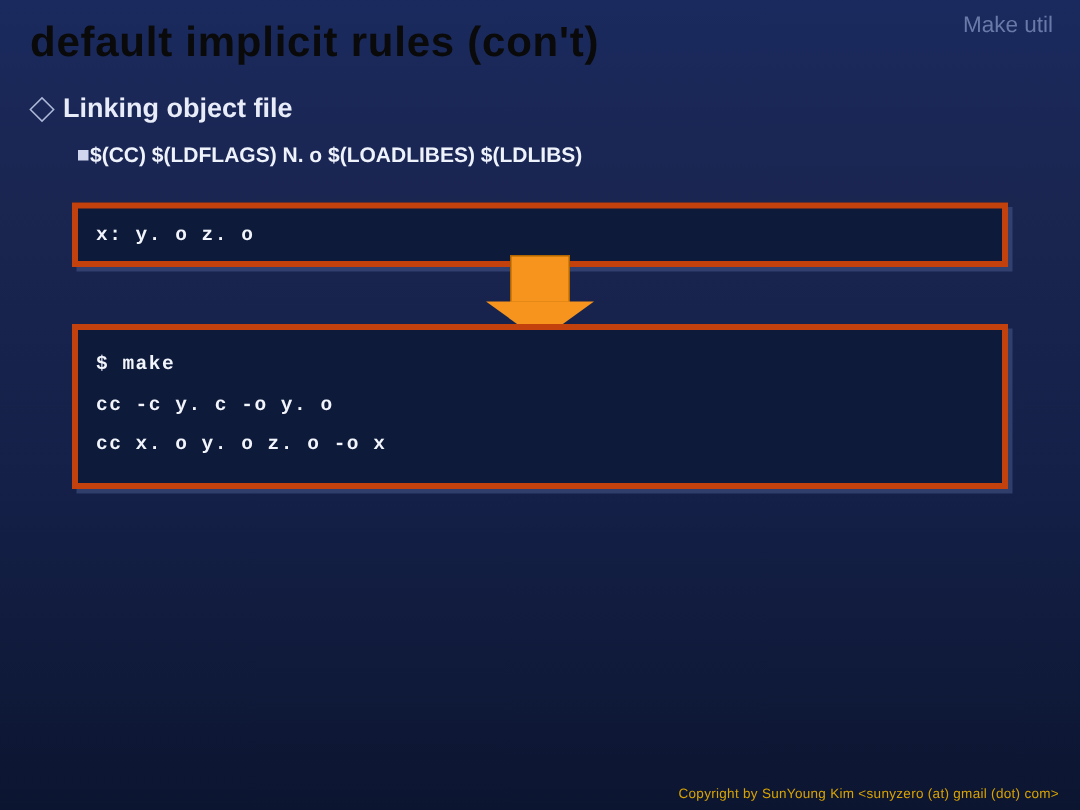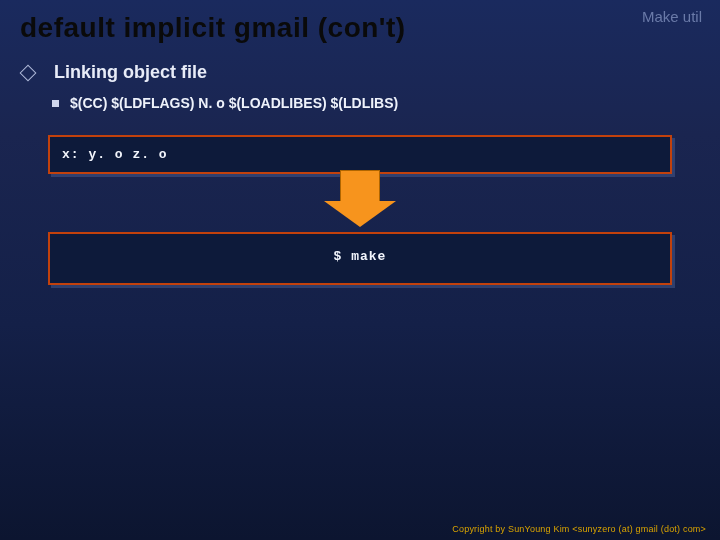--- a/index.html
+++ b/index.html
@@ -26,74 +26,73 @@
     font-weight: 700;
     color: #0a0a0a;
     letter-spacing: 0.5px;
   }
   .bullet1 {
     position: absolute;
     top: 62px;
     left: 22px;
     display: flex;
     align-items: center;
-    gap: 20px;
+    gap: 8px;
   }
   .diamond {
     width: 12px; height: 12px;
     transform: rotate(45deg);
     border: 1px solid #aeb8d8;
     background: transparent;
     flex-shrink: 0;
   }
   .bullet1-text {
     font-size: 18px;
     font-weight: 700;
     color: #e8ecf8;
   }
   .bullet2 {
     position: absolute;
     top: 95px;
     left: 52px;
     display: flex;
     align-items: center;
-    gap: 11px;
+    gap: 1px;
   }
   .square {
     width: 7px; height: 7px;
     background: #cfd6ee;
     flex-shrink: 0;
   }
   .bullet2-text {
     font-size: 14px;
     font-weight: 700;
     color: #eef2fb;
   }
   .codebox {
     position: absolute;
     left: 48px;
     right: 48px;
     background: #0d1a3a;
-    border: 2px solid #c2410c;
+    border: 4px solid #c2410c;
     box-shadow: 3px 3px 0 rgba(80,100,150,0.45);
     font-family: "Courier New", monospace;
     font-size: 13px;
     font-weight: 700;
     color: #f2f5fc;
     letter-spacing: 1px;
   }
   .codebox.top {
     top: 135px;
     padding: 10px 12px;
   }
   .codebox.bottom {
-    top: 232px;
+    top: 216px;
     padding: 10px 12px 12px;
     line-height: 2.05;
-    text-align: center;
   }
   .arrow-wrap {
     position: absolute;
     top: 170px;
     left: 0; right: 0;
     display: flex;
     justify-content: center;
   }
   .arrow-rect {
     width: 40px;
@@ -116,21 +115,21 @@
     font-weight: 400;
     color: #d9a300;
     letter-spacing: 0.2px;
   }
 </style>
 </head>
 <body>
 
 <div class="header-label">Make util</div>
 
-<div class="title">default implicit gmail (con't)</div>
+<div class="title">default implicit rules (con't)</div>
 
 <div class="bullet1">
   <div class="diamond"></div>
   <div class="bullet1-text">Linking object file</div>
 </div>
 
 <div class="bullet2">
   <div class="square"></div>
   <div class="bullet2-text">$(CC) $(LDFLAGS) N. o $(LOADLIBES) $(LDLIBS)</div>
 </div>
@@ -141,15 +140,17 @@
 
 <div class="arrow-wrap">
   <div style="display:flex;flex-direction:column;align-items:center;">
     <div class="arrow-rect"></div>
     <div class="arrow-tri"></div>
   </div>
 </div>
 
 <div class="codebox bottom">
   <div>$ make</div>
+  <div>cc -c y. c -o y. o</div>
+  <div>cc x. o y. o z. o -o x</div>
 </div>
 
 <div class="footer">Copyright by SunYoung Kim &lt;sunyzero (at) gmail (dot) com&gt;</div>
 
 </body></html>

